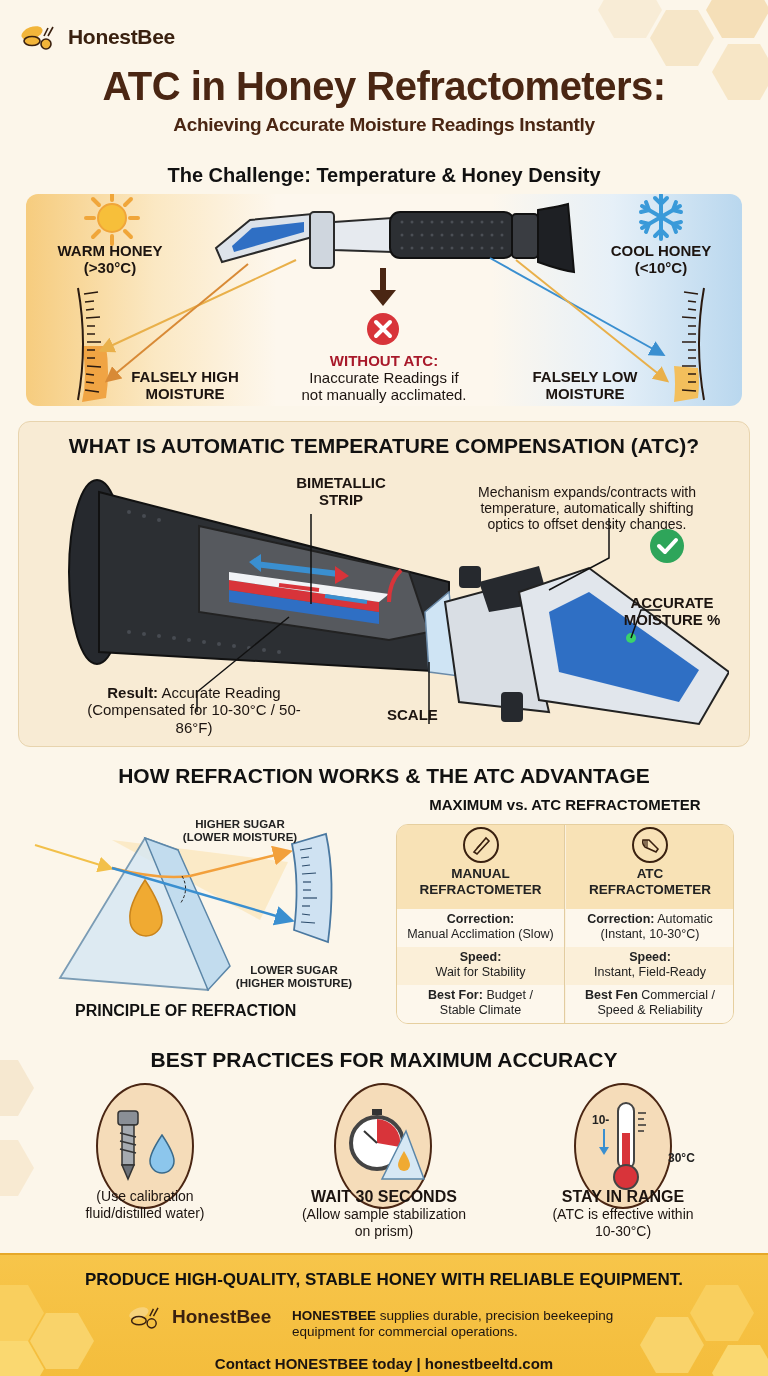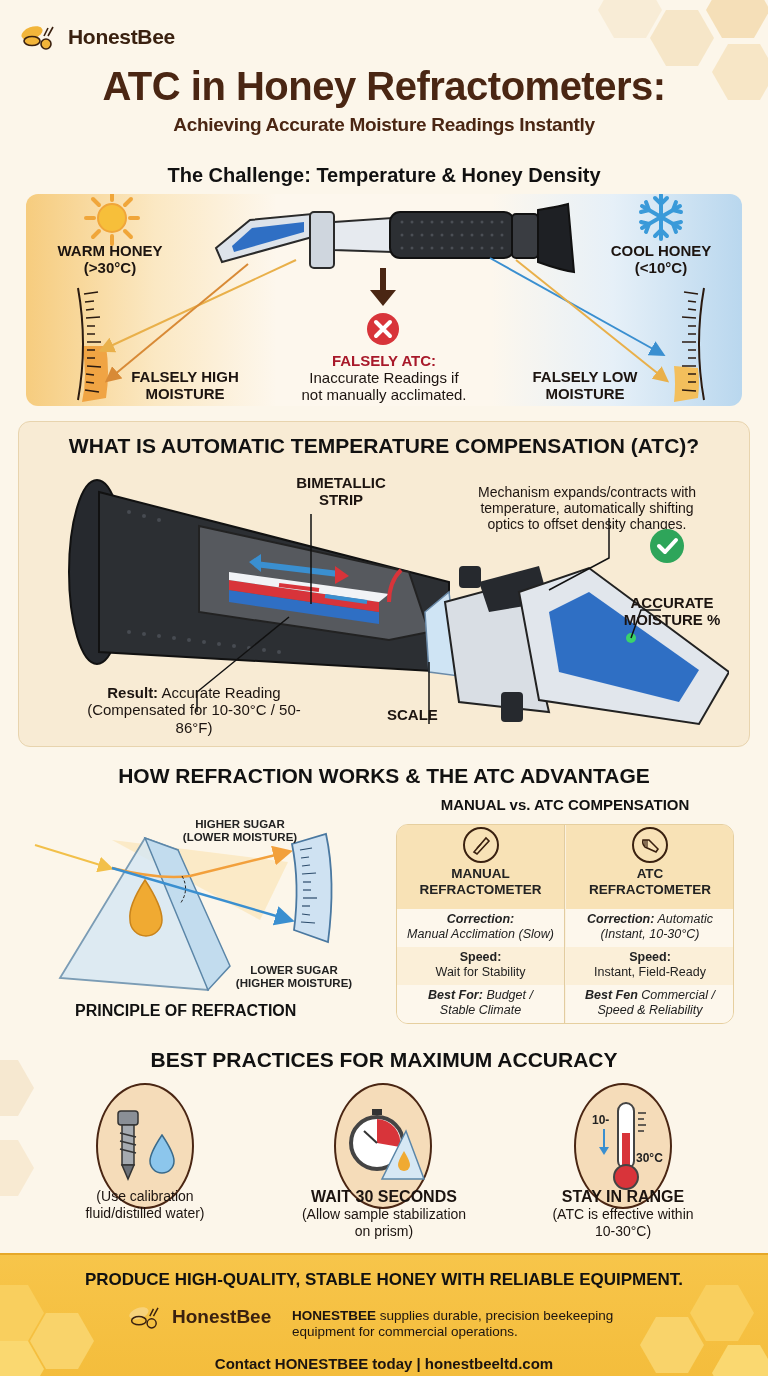--- a/index.html
+++ b/index.html
@@ -49,21 +49,21 @@
     left: 396px; top: 824px; width: 338px; height: 200px; border-radius: 12px;
     border: 1.5px solid #e6cf9f; overflow: hidden; background: #fbf1de;
   }
   .tcol { position: absolute; top: 0; width: 168px; height: 100%; }
   .tcol.c1 { left: 0; border-right: 1.5px solid #e2cca0; }
   .tcol.c2 { left: 169px; }
   .thead { height: 84px; background: #f8e2b6; text-align: center; padding-top: 2px; }
   .ticon { width: 36px; height: 36px; border-radius: 50%; border: 2px solid #3a2110; margin: 0 auto 3px; display: flex; align-items: center; justify-content: center; }
   .thead-lbl { font-size: 13.5px; font-weight: 700; color: #222; line-height: 1.15; }
   .trow { text-align: center; font-size: 12.5px; line-height: 1.2; color: #222; padding: 3px 2px; height: 38px; }
-  .trow.alt { background: #fdf7ec; font-style: italic; }
+  .trow.alt { background: #fdf7ec; }
   .trow.base { background: #fbefd8; }
   .trow b { font-weight: 700; }
 
   
   .bp-circle {
     position: absolute; width: 98px; height: 126px; border-radius: 50%;
     border: 2.5px solid #4a2613; background: #f5dcb9;
   }
   .bp-title { font-size: 16px; font-weight: 700; color: #1c1410; }
   .bp-sub { font-size: 14px; color: #1c1410; line-height: 1.2; }
@@ -212,21 +212,21 @@
 
   <svg class="abs" style="left:344px; top:74px;" width="26" height="40" viewBox="0 0 26 40">
     <rect x="10" y="0" width="6" height="24" fill="#4a2613"></rect>
     <polygon points="0,22 26,22 13,38" fill="#4a2613"></polygon>
   </svg>
   <svg class="abs" style="left:340px; top:118px;" width="34" height="34" viewBox="0 0 34 34">
     <circle cx="17" cy="17" r="16" fill="#d8343a"></circle>
     <path d="M10 10 L24 24 M24 10 L10 24" stroke="#fff" stroke-width="4" stroke-linecap="round"></path>
   </svg>
   <div class="abs center" style="left:258px; top:158px; width:200px;">
-    <div class="red-lbl">FALSELY ATC:</div>
+    <div class="red-lbl">WITHOUT ATC:</div>
     <div class="plain">Inaccurate Readings if</div>
     <div class="plain">not manually acclimated.</div>
   </div>
 
   <svg class="abs" style="left:610px; top:-2px;" width="50" height="50" viewBox="0 0 50 50">
     <g stroke="#3a9ad9" stroke-width="4" stroke-linecap="round" fill="none">
       <line x1="25" y1="3" x2="25" y2="47"></line>
       <line x1="6" y1="14" x2="44" y2="36"></line>
       <line x1="6" y1="36" x2="44" y2="14"></line>
       <path d="M19 6 L25 12 L31 6 M19 44 L25 38 L31 44"></path>
@@ -385,21 +385,21 @@
 <div class="abs center" style="left:180px; top:818px; width:120px; font-size:11.5px; font-weight:700; color:#222; line-height:1.15;">
   <div>HIGHER SUGAR</div>
   <div>(LOWER MOISTURE)</div>
 </div>
 <div class="abs center" style="left:234px; top:964px; width:120px; font-size:11.5px; font-weight:700; color:#222; line-height:1.15;">
   <div>LOWER SUGAR</div>
   <div>(HIGHER MOISTURE)</div>
 </div>
 <div class="abs" style="left:75px; top:1002px; font-size:16px; font-weight:700; color:#111;">PRINCIPLE OF REFRACTION</div>
 
-<div class="abs center" style="left:396px; top:796px; width:338px; font-size:15px; font-weight:700; color:#111;">MANUAL vs. ATC COMPENSATION</div>
+<div class="abs center" style="left:396px; top:796px; width:338px; font-size:15px; font-weight:700; color:#111;">MAXIMUM vs. ATC REFRACTOMETER</div>
 
 <div class="abs table-wrap">
   <div class="tcol c1">
     <div class="thead">
       <div class="ticon">
         <svg width="22" height="22" viewBox="0 0 22 22">
             <path d="M4 18 L16 4 L19 7 L7 20 Z" fill="none" stroke="#3a2110" stroke-width="1.6"></path>
             <path d="M7 14 L11 10" stroke="#3a2110" stroke-width="1.2"></path>
           </svg>
       </div>
@@ -478,21 +478,21 @@
     <g stroke="#333" stroke-width="1.5">
         <line x1="48" y1="14" x2="56" y2="14"></line>
         <line x1="48" y1="20" x2="54" y2="20"></line>
         <line x1="48" y1="26" x2="56" y2="26"></line>
         <line x1="48" y1="32" x2="54" y2="32"></line>
       </g>
     <line x1="14" y1="30" x2="14" y2="50" stroke="#3a8fd0" stroke-width="2"></line>
     <polygon points="9,48 19,48 14,56" fill="#3a8fd0"></polygon>
   </svg>
   <div class="abs" style="left:16px; top:28px; font-size:12px; font-weight:700; color:#222;">10-</div>
-  <div class="abs" style="left:60px; top:66px; font-size:12px; font-weight:700; color:#222;">30°C</div>
+  <div class="abs" style="left:60px; top:66px; font-size:12px; font-weight:700; color:#222;padding-left:32px;">30°C</div>
 </div>
 
 <div class="abs center" style="left:20px; top:1188px; width:250px;">
   <div class="bp-sub">(Use calibration</div>
   <div class="bp-sub">fluid/distilled water)</div>
 </div>
 <div class="abs center" style="left:259px; top:1188px; width:250px;">
   <div class="bp-title">WAIT 30 SECONDS</div>
   <div class="bp-sub">(Allow sample stabilization</div>
   <div class="bp-sub">on prism)</div>

